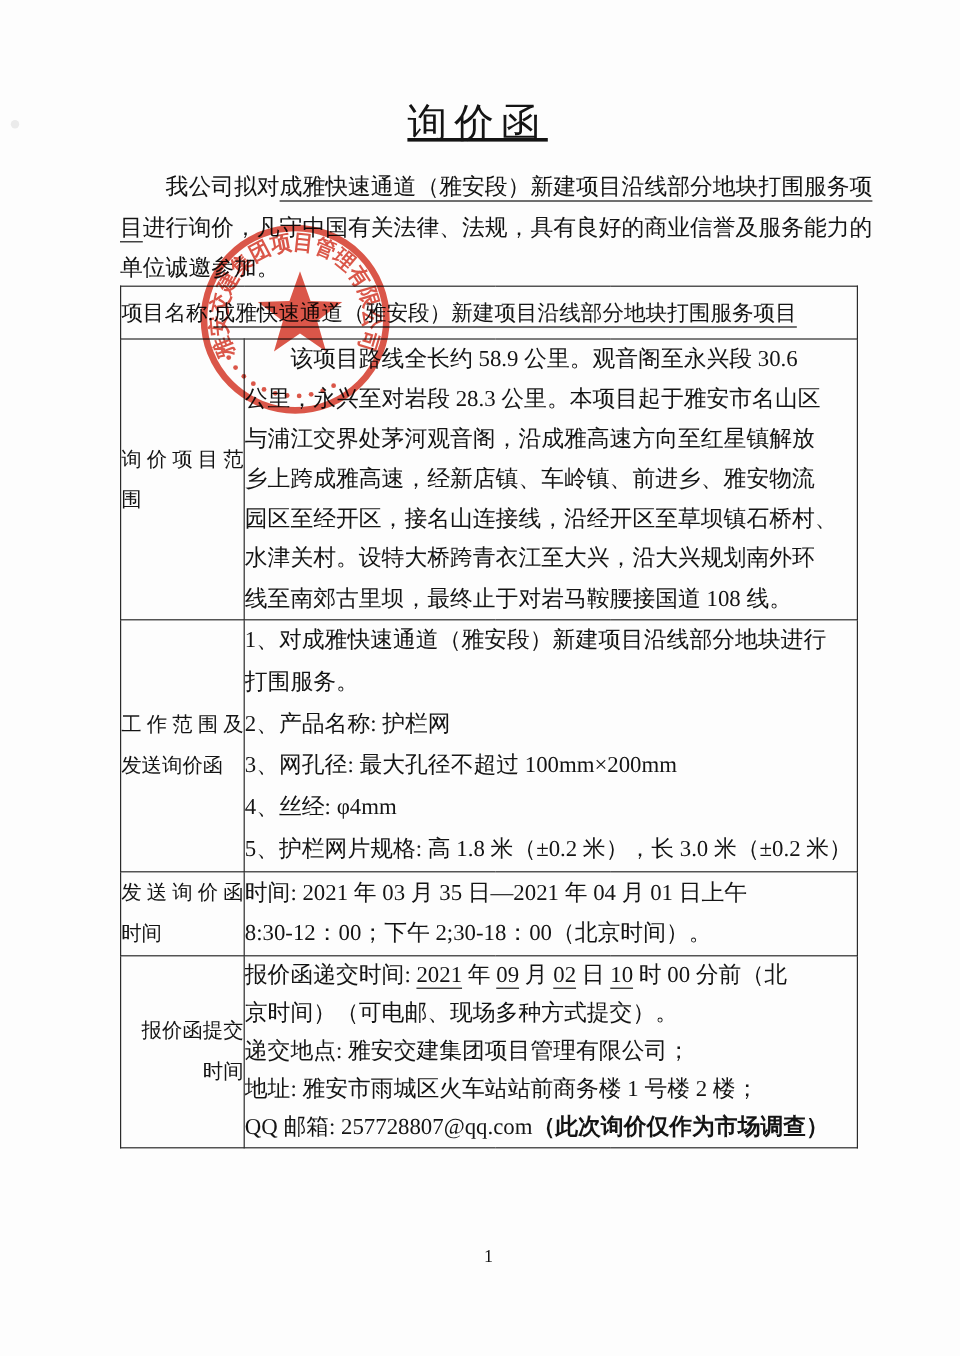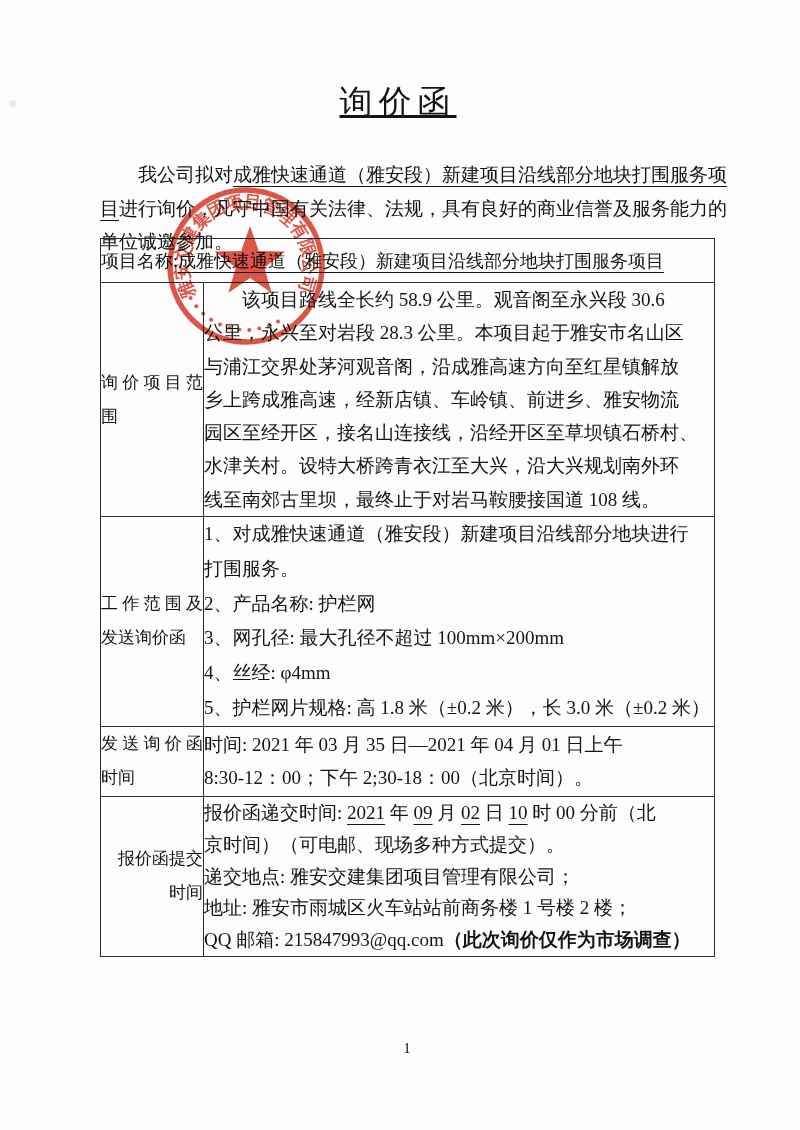--- a/index.html
+++ b/index.html
@@ -8,21 +8,21 @@
     background:#fdfdfd;
     font-family:"Liberation Serif","DejaVu Serif",serif;
     color:#141414;
     overflow:hidden;
   }
   .artifact{position:absolute;left:9px;top:100px;width:7px;height:7px;background:#ebebeb;border-radius:50%;}
   .doc-title{
     position:absolute;top:80px;left:0;width:796px;
     text-align:center;font-size:33px;letter-spacing:6px;font-weight:500;text-decoration:underline;
   }
-  .intro{position:absolute;left:100px;top:158px;width:630px;font-size:19px;}
+  .intro{position:absolute;left:100px;top:140px;width:630px;font-size:19px;}
   .intro p{margin:0;line-height:33.5px;white-space:nowrap;}
   .intro p.first{text-indent:38px;}
   .u{text-decoration:underline;text-underline-offset:5px;text-decoration-thickness:1.2px;}
   .b{font-weight:bold;}
 
   table.main{
     position:absolute;left:100px;top:238px;width:614px;
     border-collapse:collapse;table-layout:fixed;
     font-size:19px;
   }
@@ -121,21 +121,21 @@
   <tr style="height:160px">
     <td class="sidelabel">
       <div class="center">报价函提交</div>
       <div class="center">时间</div>
     </td>
     <td colspan="3" class="content pad-top6">
       <div class="cl lh32"><span>报价函递交时间: </span><span class="u">2021</span><span> 年 </span><span class="u">09</span><span> 月 </span><span class="u">02</span><span> 日 </span><span class="u">10</span><span> 时 00 分前（北</span></div>
       <div class="cl lh32">京时间）（可电邮、现场多种方式提交）。</div>
       <div class="cl lh32">递交地点: 雅安交建集团项目管理有限公司；</div>
       <div class="cl lh32">地址: 雅安市雨城区火车站站前商务楼 1 号楼 2 楼；</div>
-      <div class="cl lh32"><span>QQ 邮箱: 215847993@qq.com</span><span class="b">（此次询价仅作为市场调查）</span></div>
+      <div class="cl lh32"><span>QQ 邮箱: 257728807@qq.com</span><span class="b">（此次询价仅作为市场调查）</span></div>
     </td>
   </tr>
 </tbody>
   </table>
 
 <svg class="stamp" viewBox="0 0 200 200" aria-hidden="true">
   <circle cx="100" cy="100" r="76" fill="none" stroke="#d8402f" stroke-width="5.5"></circle>
   <polygon fill="#d8402f" points="104,60 112.8,84.9 139.2,85.6 118.3,101.6 125.7,126.9 104,112 82.3,126.9 89.7,101.6 68.8,85.6 95.2,84.9"></polygon>
   <path id="seal-arc" d="M 49.8 129 A 58 58 0 1 1 150.2 129" fill="none"></path>
   <text font-size="18" font-weight="bold" fill="#d8402f" font-family="'Liberation Serif','DejaVu Serif',serif">

